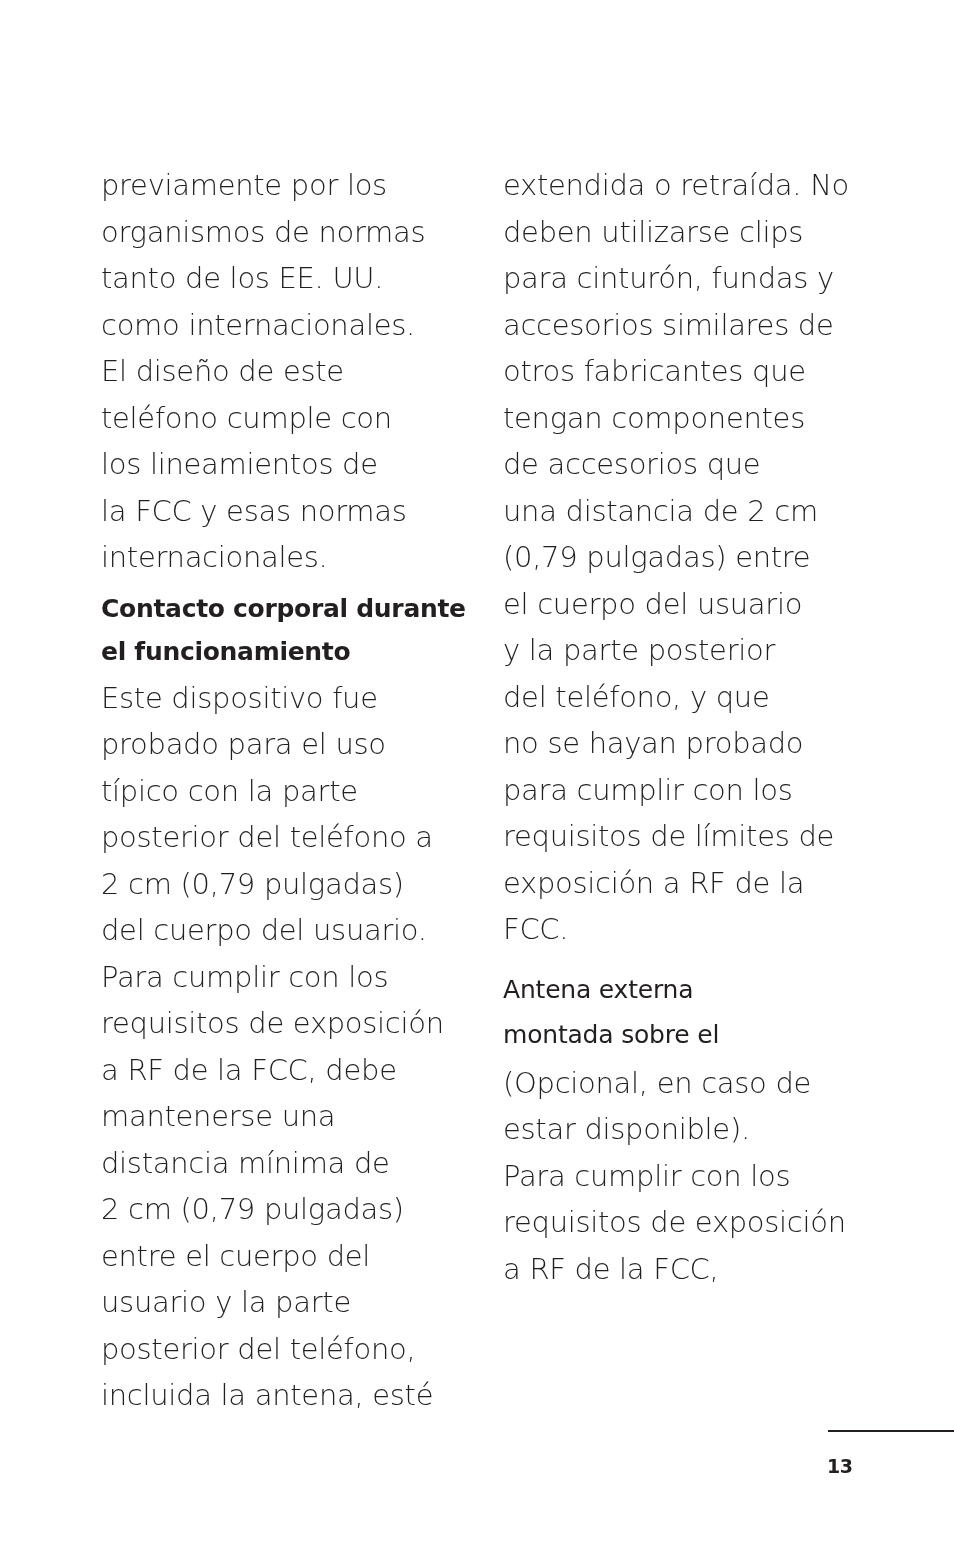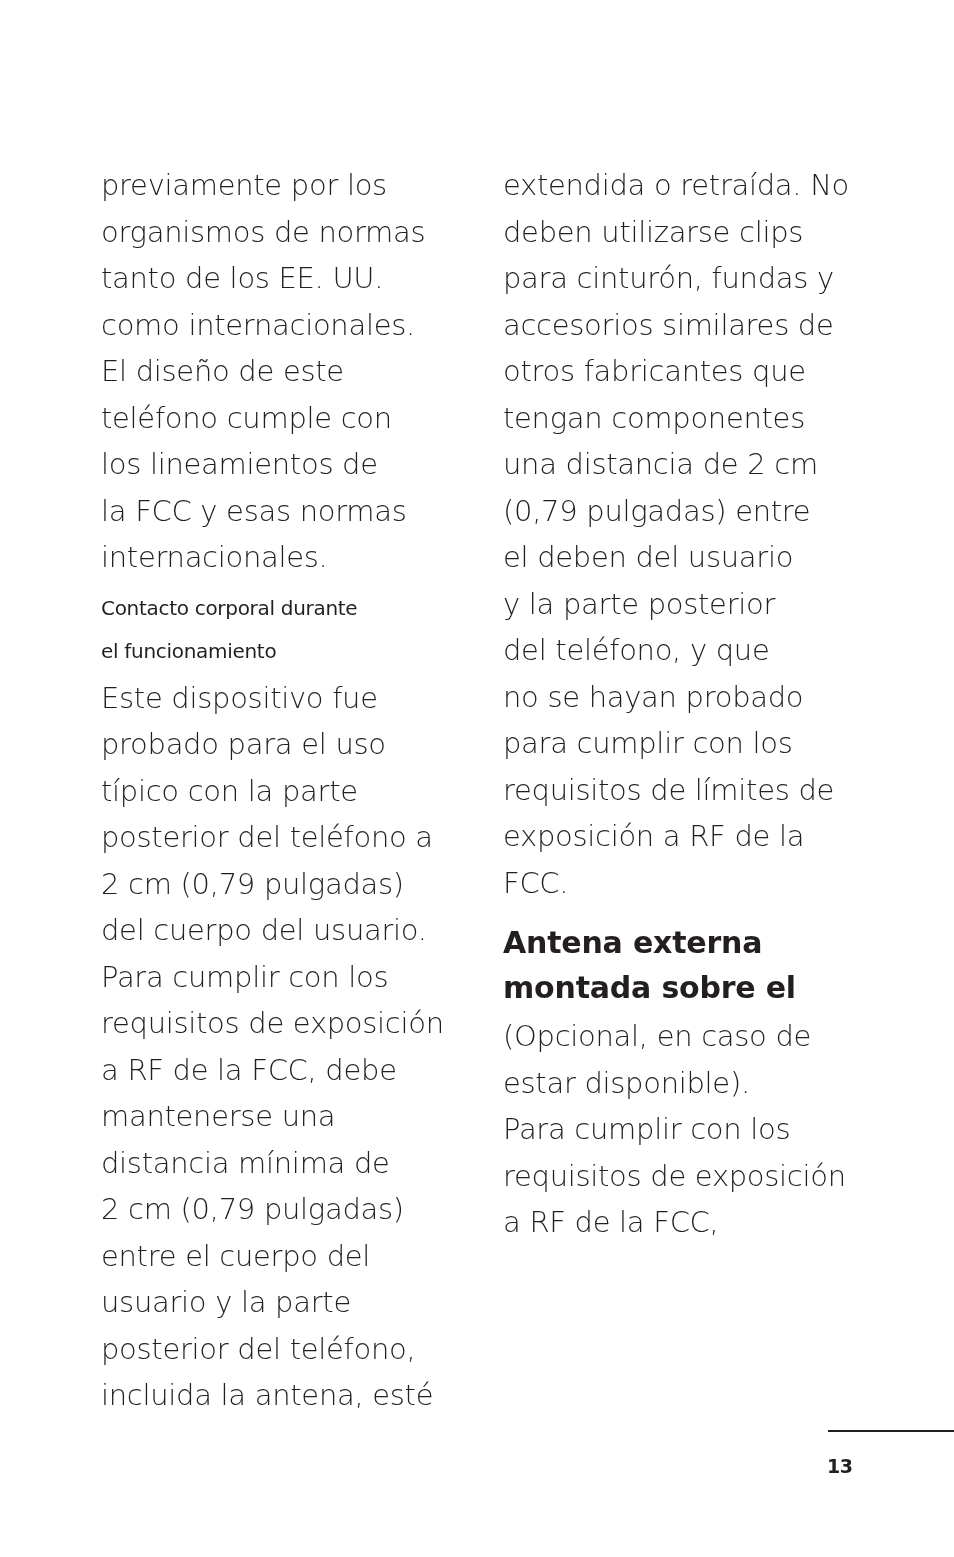--- a/index.html
+++ b/index.html
@@ -43,34 +43,34 @@
       white-space: nowrap;
       letter-spacing: -0.3px;
       font-stretch: condensed;
     }
     .subhead {
       margin-top: 6px;
       margin-bottom: 2px;
     }
     .subhead-line {
       display: block;
-      font-size: 20px;
-      font-weight: 400;
+      font-size: 25px;
+      font-weight: 700;
       line-height: 43px;
       white-space: nowrap;
       letter-spacing: -0.3px;
     }
     .section-heading {
       margin-top: 14px;
       margin-bottom: 3px;
     }
     .heading-line {
       display: block;
-      font-size: 30px;
-      font-weight: 700;
+      font-size: 25px;
+      font-weight: 400;
       line-height: 45px;
       white-space: nowrap;
       letter-spacing: -0.2px;
     }
     .footer-rule {
       position: absolute;
       left: 828px;
       top: 1430px;
       width: 126px;
       height: 0;
@@ -130,23 +130,24 @@
   </div>
 
   <div class="column col-right">
     <div>
       <span class="body-line">extendida o retraída. No</span>
       <span class="body-line">deben utilizarse clips</span>
       <span class="body-line">para cinturón, fundas y</span>
       <span class="body-line">accesorios similares de</span>
       <span class="body-line">otros fabricantes que</span>
       <span class="body-line">tengan componentes</span>
+      <span class="body-line">de accesorios que</span>
       <span class="body-line">una distancia de 2 cm</span>
       <span class="body-line">(0,79 pulgadas) entre</span>
-      <span class="body-line">el deben del usuario</span>
+      <span class="body-line">el cuerpo del usuario</span>
       <span class="body-line">y la parte posterior</span>
       <span class="body-line">del teléfono, y que</span>
       <span class="body-line">no se hayan probado</span>
       <span class="body-line">para cumplir con los</span>
       <span class="body-line">requisitos de límites de</span>
       <span class="body-line">exposición a RF de la</span>
       <span class="body-line">FCC.</span>
     </div>
 
     <div class="section-heading">

